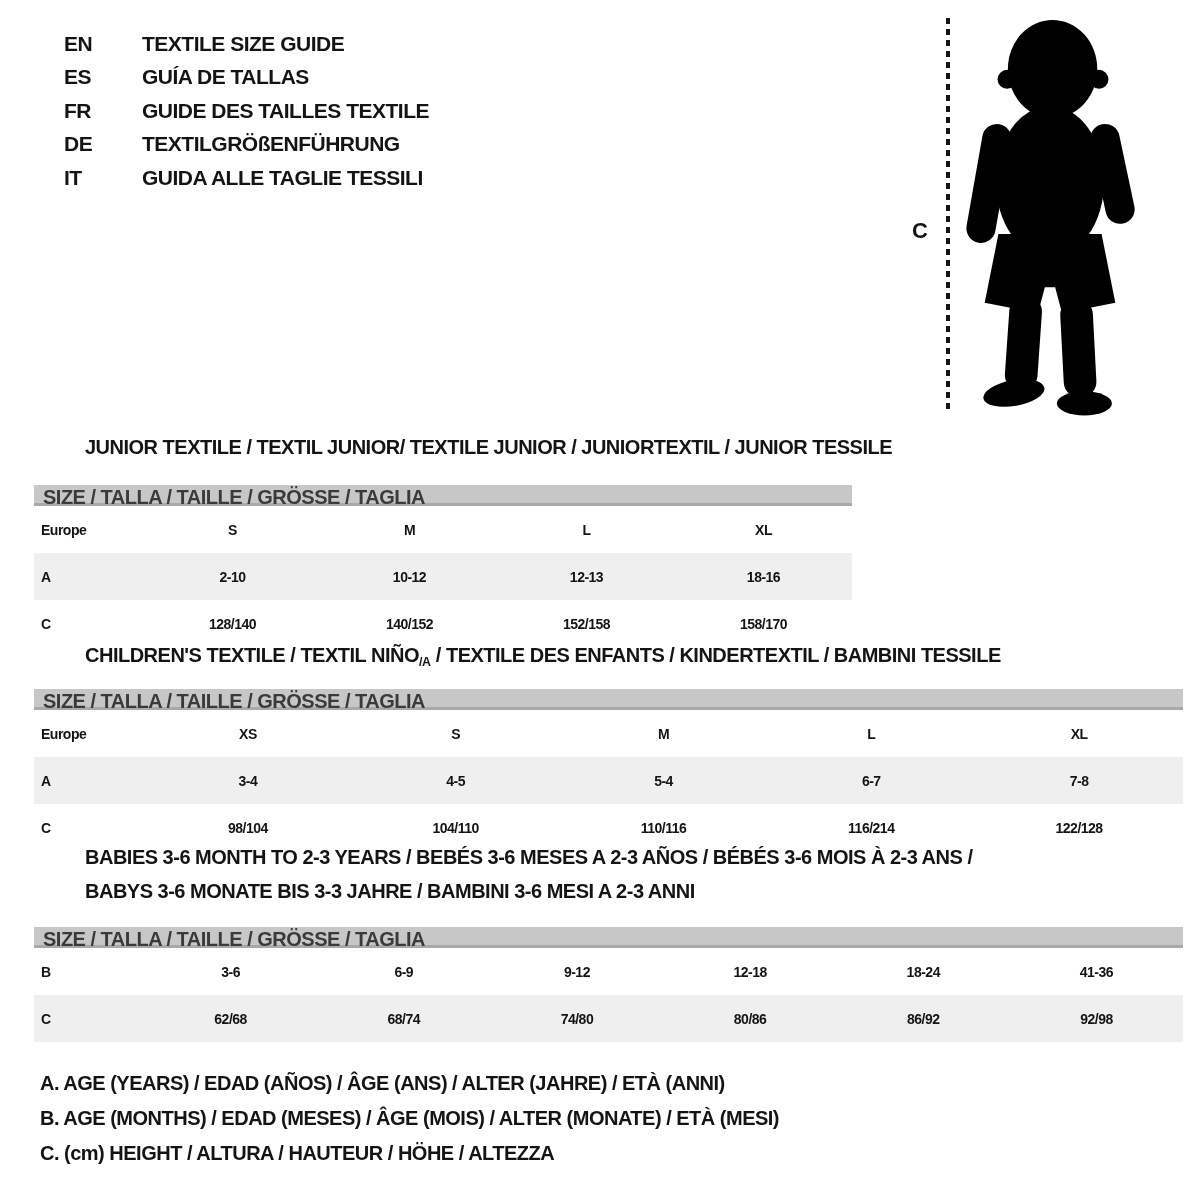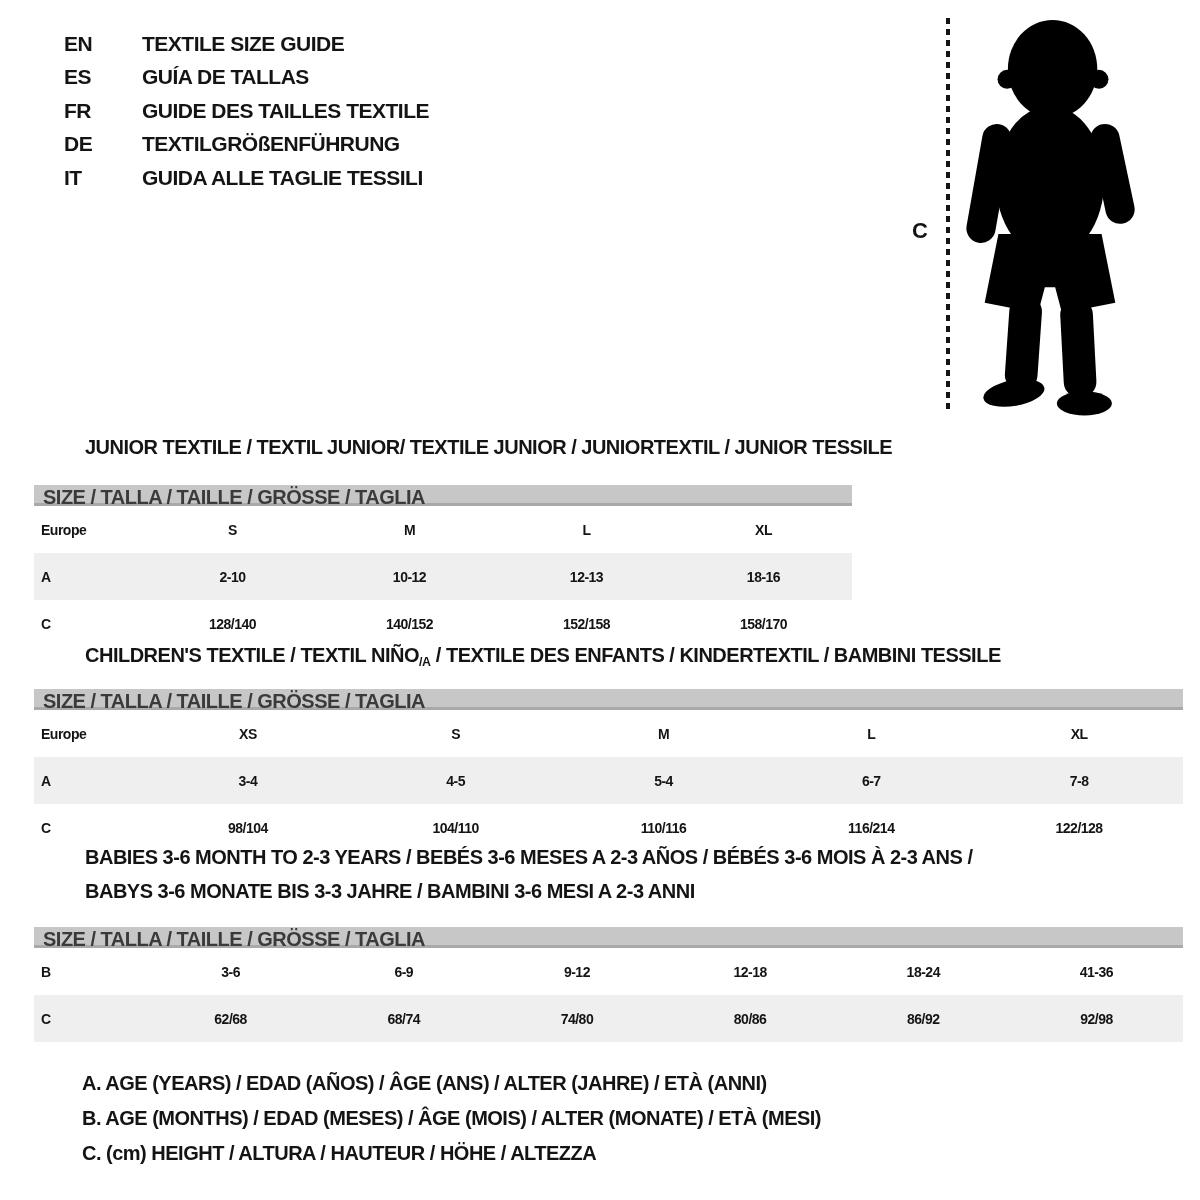--- a/index.html
+++ b/index.html
@@ -43,21 +43,21 @@
     border-bottom:3px solid var(--size-bar-border);
     color:var(--bar-text);font-size:20px;line-height:24px;
     padding-left:9px;white-space:nowrap;
   }
   .t-row{display:flex;height:47px;align-items:center;font-size:14px;}
   .t-row.shaded{background:var(--row-shaded-bg);}
   .t-label{width:110px;padding-left:7px;}
   .t-cell{flex:1;text-align:center;}
   
   .legend{position:absolute;left:40px;top:1066px;}
-  .legend-line{height:35px;display:flex;align-items:center;font-size:20px;white-space:nowrap;margin-left:42px;}
+  .legend-line{height:35px;display:flex;align-items:center;font-size:20px;white-space:nowrap;}
 </style>
 </head>
 <body>
 
 <div class="lang-block">
     <div class="lang-row">
       <div class="lang-code">EN</div>
       <div>TEXTILE SIZE GUIDE</div>
     </div>
     <div class="lang-row">

